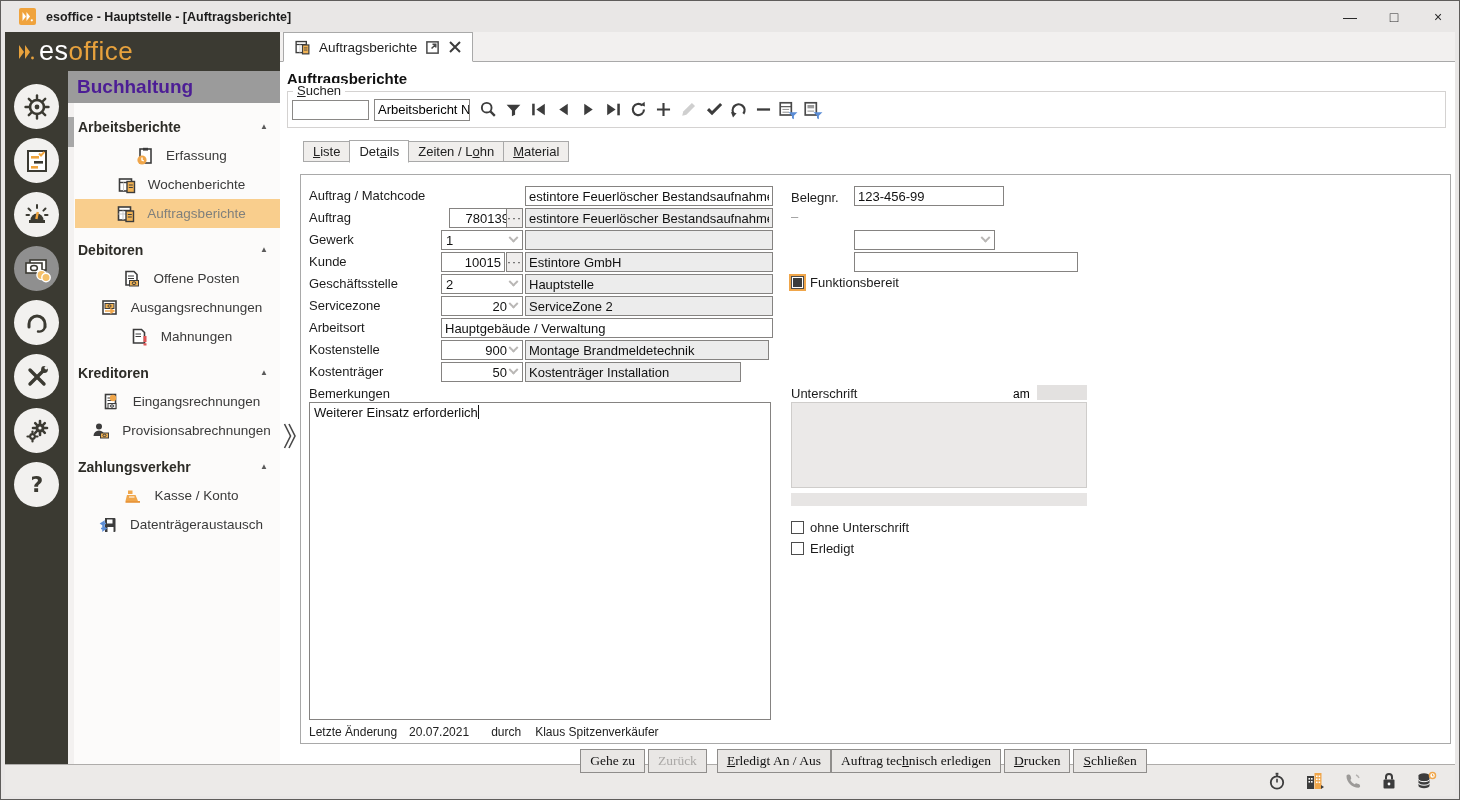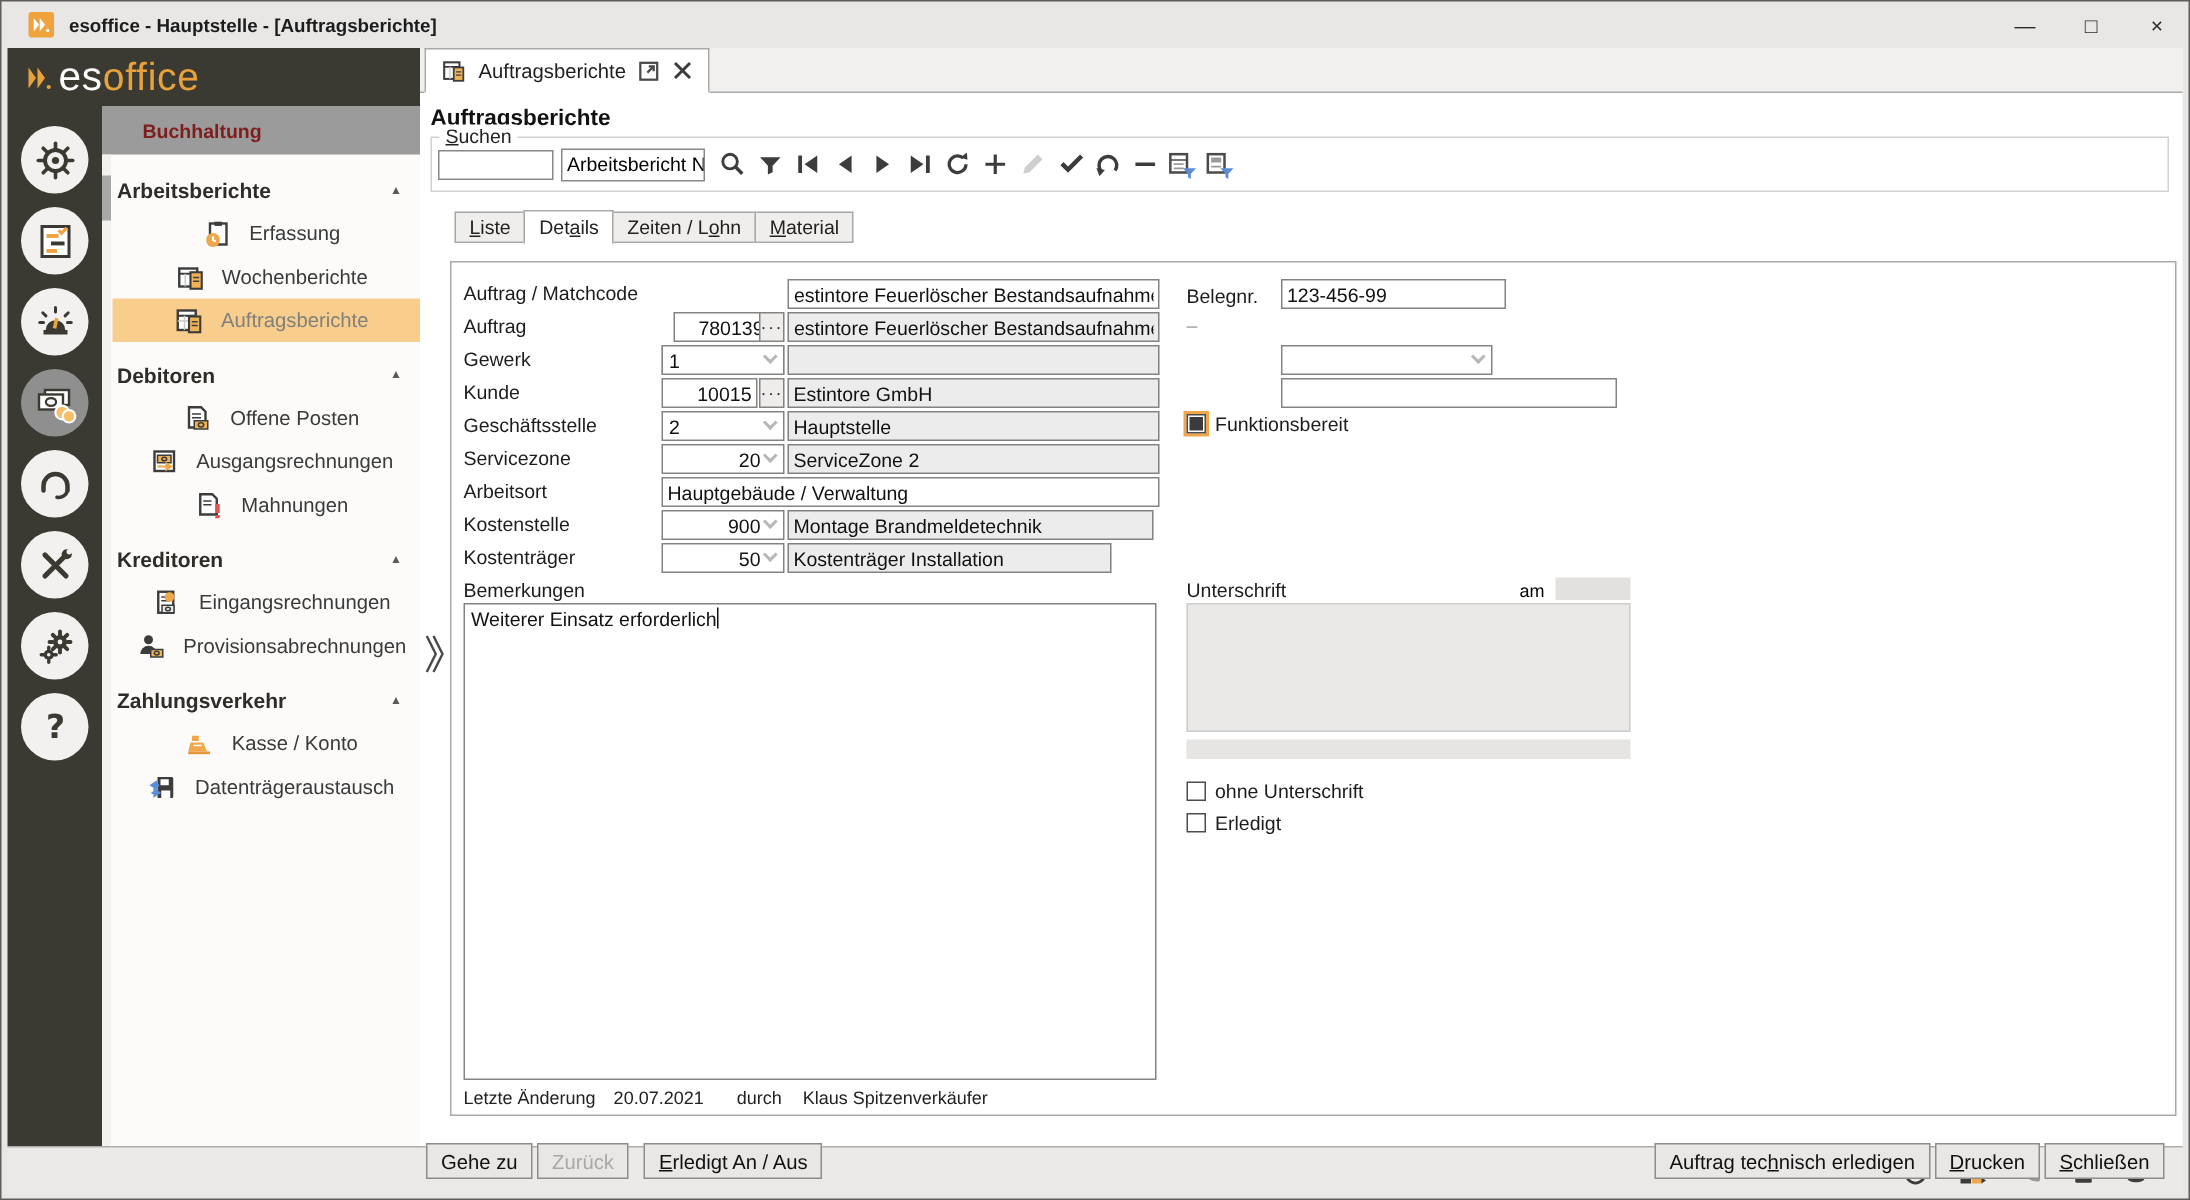--- a/index.html
+++ b/index.html
@@ -24,21 +24,21 @@
   .logo-band{ height:39px; display:flex; align-items:center; padding-left:11px; flex:none;}
   .logo-mark{ margin-right:3px; display:flex; }
   .logo-es{ color:#fff; font-size:27px; font-weight:500; letter-spacing:.5px;}
   .logo-office{ color:#e8a23d; font-size:26px; font-weight:500; letter-spacing:.5px;}
   .sidebar-row{ flex:1; display:flex; min-height:0; }
   .rail{ width:63px; flex:none; display:flex; flex-direction:column; align-items:center; padding-top:13px; gap:9px; }
   .rail-icon{ width:45px; height:45px; border-radius:50%; background:#f2f1ef; display:flex; align-items:center; justify-content:center; flex:none;}
   .rail-icon.active{ background:#8f8f8f; }
 
   .menu-panel{ flex:1; background:#fcfbfa; display:flex; flex-direction:column; min-width:0;}
-  .module-header{ height:32px; background:#9b9b9b; color:#7f1d1d; font-weight:700; font-size:13px; display:flex; align-items:center; padding-left:27px; flex:none;}
+  .module-header{ height:32px; background:#9b9b9b; color:#4c1d95; font-weight:700; font-size:19px; display:flex; align-items:center; padding-left:9px; flex:none;}
   .menu-scroll{ flex:1; position:relative; padding:2px 0 0 7px; overflow:hidden;}
   .scroll-track{ position:absolute; left:0; top:0; bottom:0; width:6px; background:#f3f1f0;}
   .scroll-thumb{ position:absolute; left:0; top:14px; width:6px; height:30px; background:#a8a8a8;}
   .menu-section{ margin-top:7px; height:29px; display:flex; align-items:center; padding:0 12px 0 3px; font-weight:700; font-size:14px; color:#2d2c27;}
   .menu-section .sec-arrow{ margin-left:auto; font-size:8px; color:#5a5a5a;}
   .menu-item{ height:29px; display:flex; align-items:center; gap:11px; padding-left:7px; font-size:13.5px; color:#3a3a3a; cursor:default;justify-content:center;}
   .menu-item.selected{ background:#f9ce8d; color:#80807c;}
   .mi-icon{ width:20px; height:20px; flex:none; display:flex; }
 
   
@@ -75,21 +75,21 @@
   .caret{ display:inline-block; width:1px; height:14px; background:#111; vertical-align:-2px;}
   .cbx{ width:13px; height:13px; border:1px solid #4c4c4c; background:#fff; flex:none; display:flex; align-items:center; justify-content:center;}
   .cbx.checked::after{ content:""; width:9px; height:9px; background:#3c3c3c; display:block;}
   .cbx.focus{ box-shadow:0 0 0 2px #f0a64a; }
   .cb-row{ display:flex; align-items:center; gap:6px; color:#1c1c1c;}
   .sig-box{ background:#ebe9e8; border:1px solid #cfcdcb;}
   .sig-bar{ background:#e7e5e4; }
   .am-box{ background:#e3e1e0; }
   .meta-row{ font-size:12px; color:#222; display:flex; }
 
-  .footer-row{ display:flex; justify-content:space-between; margin:18px 12px 0 4px; flex:none;}
+  .footer-row{ display:flex; justify-content:center; margin:5px 12px 0 4px; flex:none;font-family:Liberation Serif, serif;}
   .fgroup{ display:flex; gap:3px;}
   .btn{ height:24px; background:#e9e7e5; border:1px solid #8f8d8b; padding:0 9px; font-size:13.5px; color:#111; display:flex; align-items:center; white-space:nowrap; cursor:default;}
   .btn.disabled{ color:#aaa8a6; }
   .gap-l{ margin-left:7px; }
 
   .expand-handle{ position:absolute; left:2px; top:388px; width:16px; height:32px; display:flex; align-items:center; }
 
   
   .statusbar{ height:32px; flex:none; background:#eceae8; border-top:1px solid #aeacaa; display:flex; align-items:center; justify-content:flex-end; gap:17px; padding-right:18px;}
   .sb-icon{ display:flex; }

